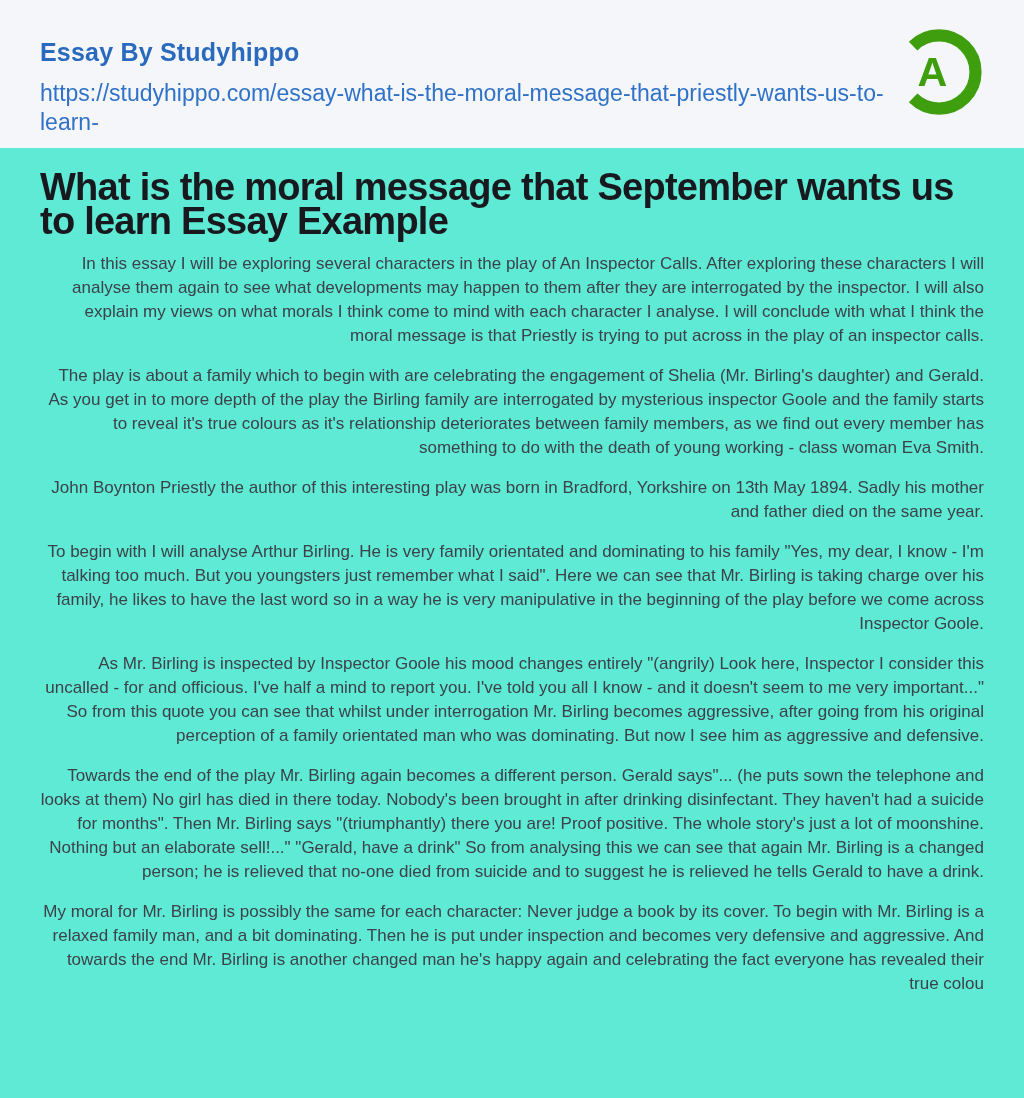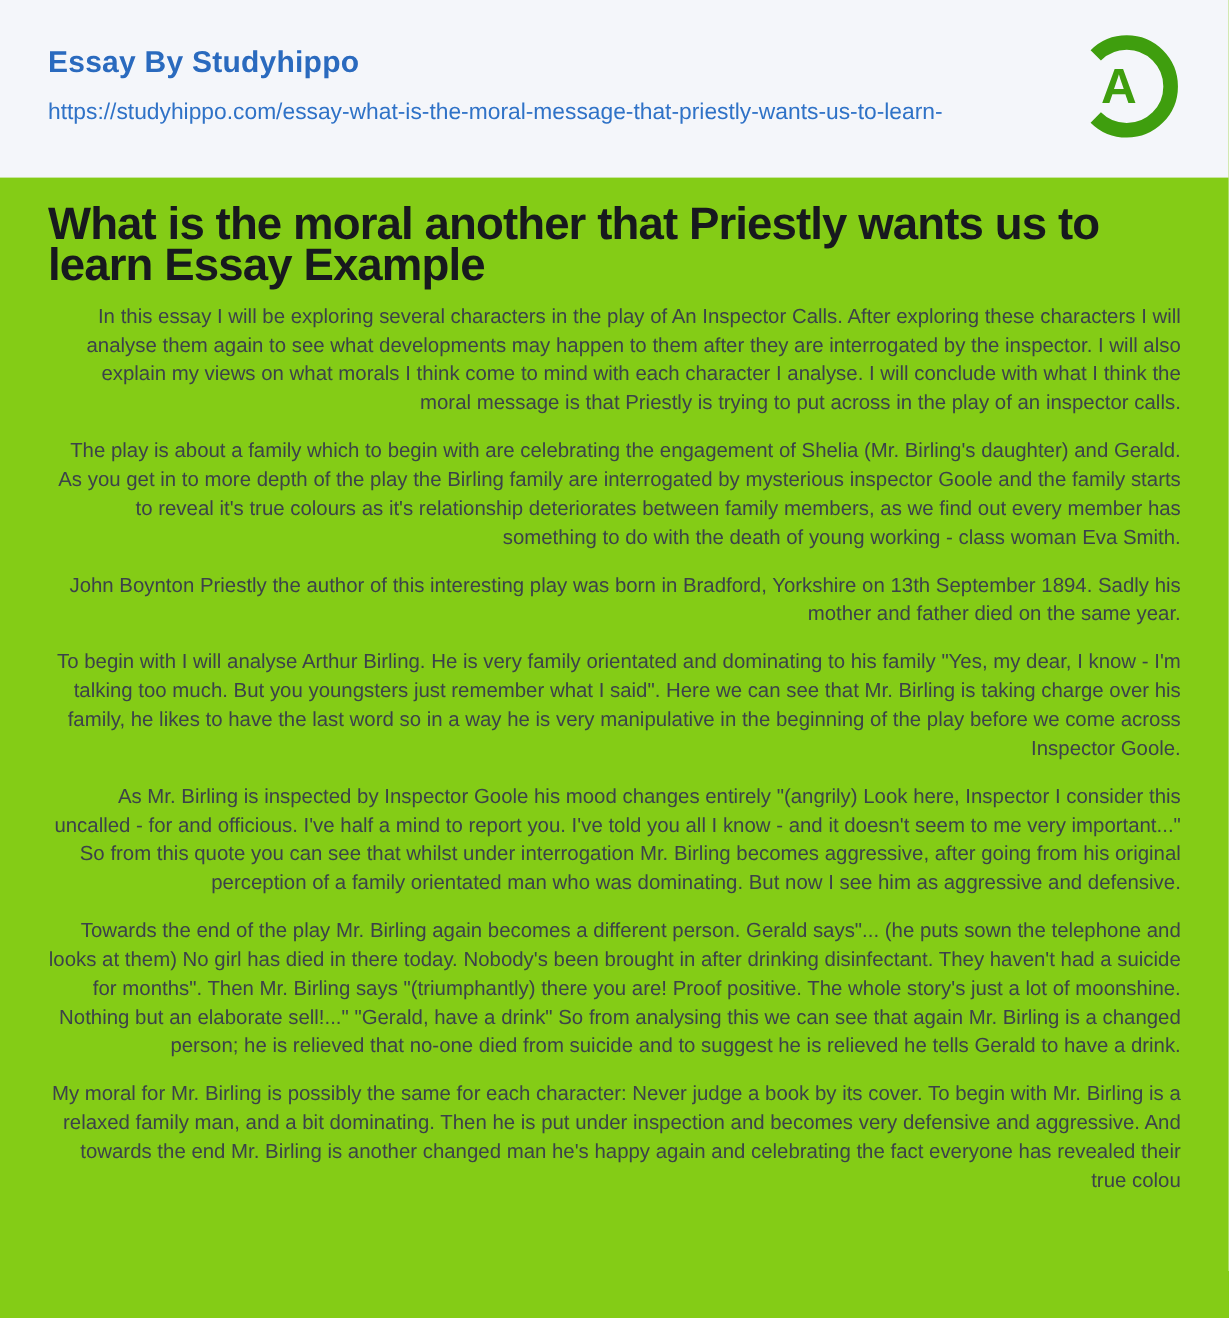--- a/index.html
+++ b/index.html
@@ -5,42 +5,42 @@
   html, body {
     margin: 0;
     padding: 0;
     background: #ffffff;
     font-family: "Liberation Sans", sans-serif;
   }
   .page {
     width: 1024px;
     height: 1098px;
     overflow: hidden;
-    background: #84cc16;
+    background: #5eead4;
   }
   .header {
     background: #f4f6fa;
     height: 148px;
     box-sizing: border-box;
     padding: 0 40px;
     display: flex;
     justify-content: space-between;
     align-items: flex-start;
   }
   .header-left { padding-top: 38px; }
   .site-title {
     color: #2a6abe;
     font-size: 25px;
     font-weight: bold;
     letter-spacing: 0.2px;
     margin: 0 0 12px 0;
   }
   .essay-url {
     color: #2f72c7;
-    font-size: 19px;
+    font-size: 23px;
     text-decoration: none;
     line-height: 29px;
     display: block;
   }
   .essay-url span { display: block; }
   .logo-wrap {
     margin-top: 27px;
     width: 90px;
     height: 90px;
     flex: 0 0 auto;
@@ -81,26 +81,26 @@
 
     <div class="logo-wrap">
       <svg width="90" height="90" viewBox="0 0 96 96">
         <path d="M 20.4 75.6 A 39 39 0 1 0 20.4 20.4" fill="none" stroke="#3f9e0e" stroke-width="13" stroke-linecap="butt"></path>
         <text x="25" y="63" font-size="44" font-weight="bold" font-family="Liberation Sans, sans-serif" fill="#3f9e0e">A</text>
       </svg>
     </div>
   </div>
 
   <div class="content">
-    <h1 class="essay-heading">What is the moral another that Priestly wants us to learn Essay Example</h1>
+    <h1 class="essay-heading">What is the moral message that September wants us to learn Essay Example</h1>
 
     <div class="essay-body">
       <p>In this essay I will be exploring several characters in the play of An Inspector Calls. After exploring these characters I will analyse them again to see what developments may happen to them after they are interrogated by the inspector. I will also explain my views on what morals I think come to mind with each character I analyse. I will conclude with what I think the moral message is that Priestly is trying to put across in the play of an inspector calls.</p>
       <p>The play is about a family which to begin with are celebrating the engagement of Shelia (Mr. Birling's daughter) and Gerald. As you get in to more depth of the play the Birling family are interrogated by mysterious inspector Goole and the family starts to reveal it's true colours as it's relationship deteriorates between family members, as we find out every member has something to do with the death of young working - class woman Eva Smith.</p>
-      <p>John Boynton Priestly the author of this interesting play was born in Bradford, Yorkshire on 13th September 1894. Sadly his mother and father died on the same year.</p>
+      <p>John Boynton Priestly the author of this interesting play was born in Bradford, Yorkshire on 13th May 1894. Sadly his mother and father died on the same year.</p>
       <p>To begin with I will analyse Arthur Birling. He is very family orientated and dominating to his family "Yes, my dear, I know - I'm talking too much. But you youngsters just remember what I said". Here we can see that Mr. Birling is taking charge over his family, he likes to have the last word so in a way he is very manipulative in the beginning of the play before we come across Inspector Goole.</p>
       <p>As Mr. Birling is inspected by Inspector Goole his mood changes entirely "(angrily) Look here, Inspector I consider this uncalled - for and officious. I've half a mind to report you. I've told you all I know - and it doesn't seem to me very important..." So from this quote you can see that whilst under interrogation Mr. Birling becomes aggressive, after going from his original perception of a family orientated man who was dominating. But now I see him as aggressive and defensive.</p>
       <p>Towards the end of the play Mr. Birling again becomes a different person. Gerald says"... (he puts sown the telephone and looks at them) No girl has died in there today. Nobody's been brought in after drinking disinfectant. They haven't had a suicide for months". Then Mr. Birling says "(triumphantly) there you are! Proof positive. The whole story's just a lot of moonshine. Nothing but an elaborate sell!..." "Gerald, have a drink" So from analysing this we can see that again Mr. Birling is a changed person; he is relieved that no-one died from suicide and to suggest he is relieved he tells Gerald to have a drink.</p>
       <p>My moral for Mr. Birling is possibly the same for each character: Never judge a book by its cover. To begin with Mr. Birling is a relaxed family man, and a bit dominating. Then he is put under inspection and becomes very defensive and aggressive. And towards the end Mr. Birling is another changed man he's happy again and celebrating the fact everyone has revealed their true colou</p>
     </div>
   </div>
 
 </div>
 
 </body></html>

